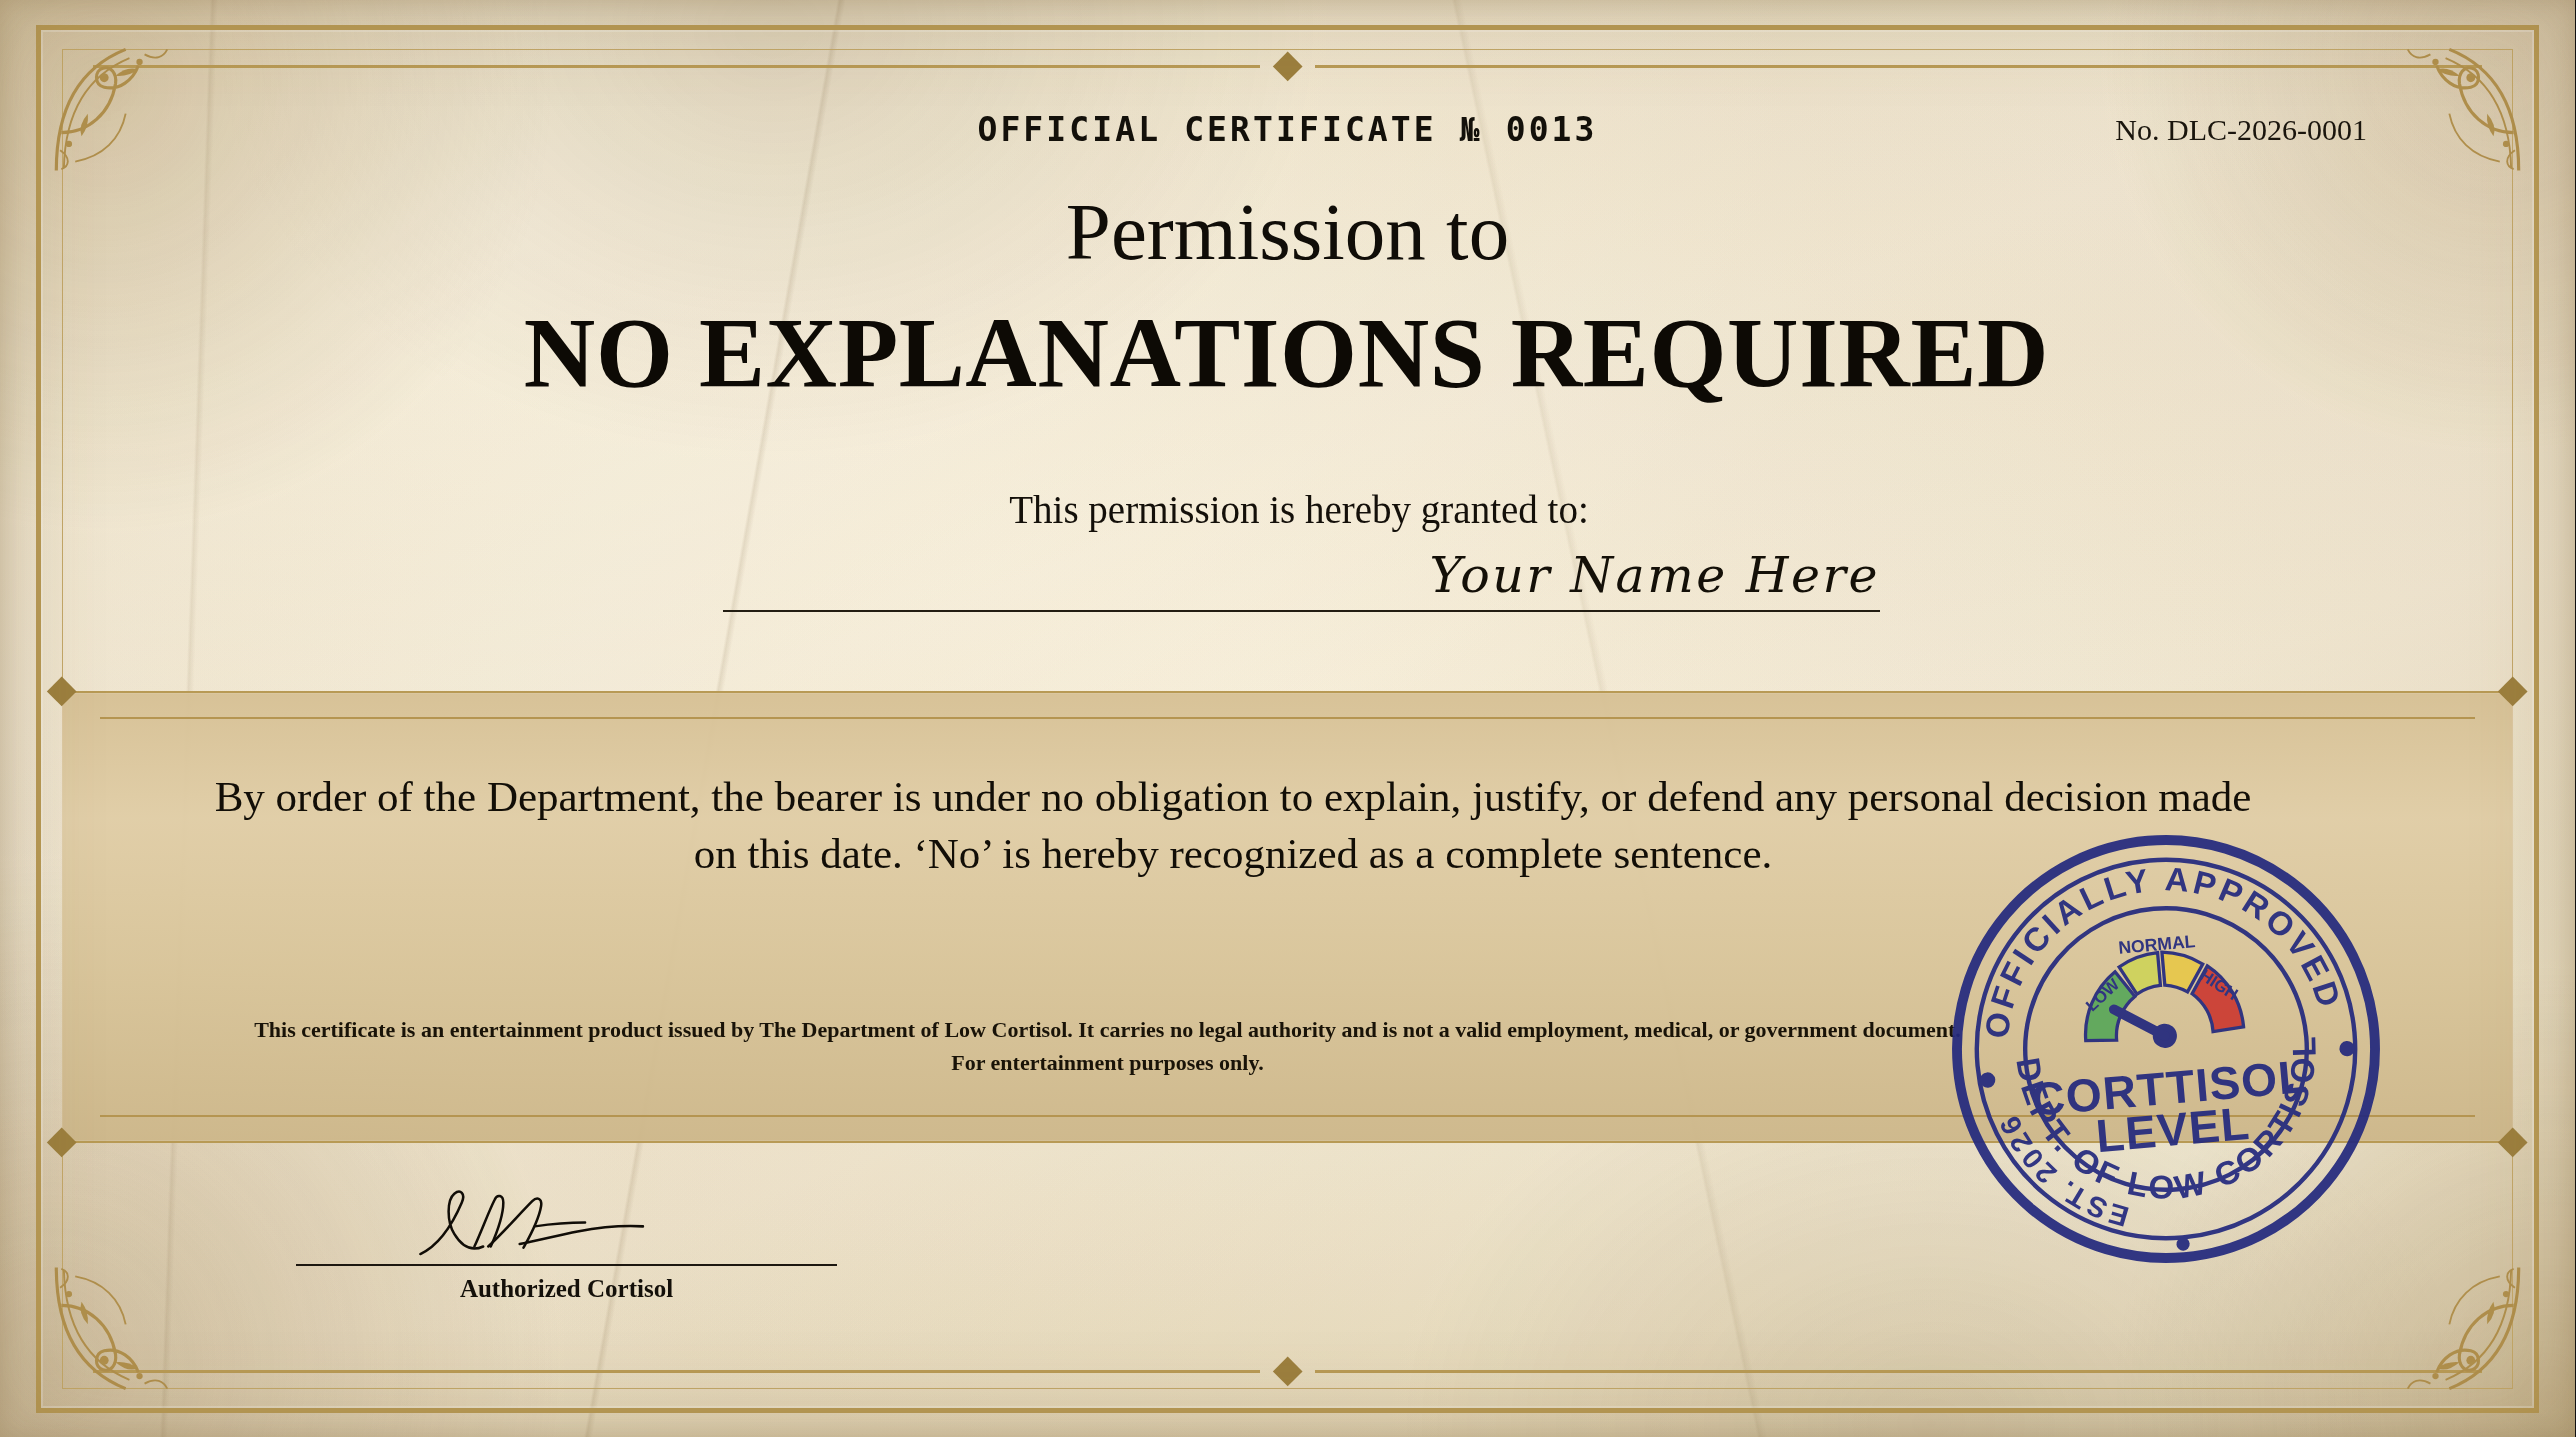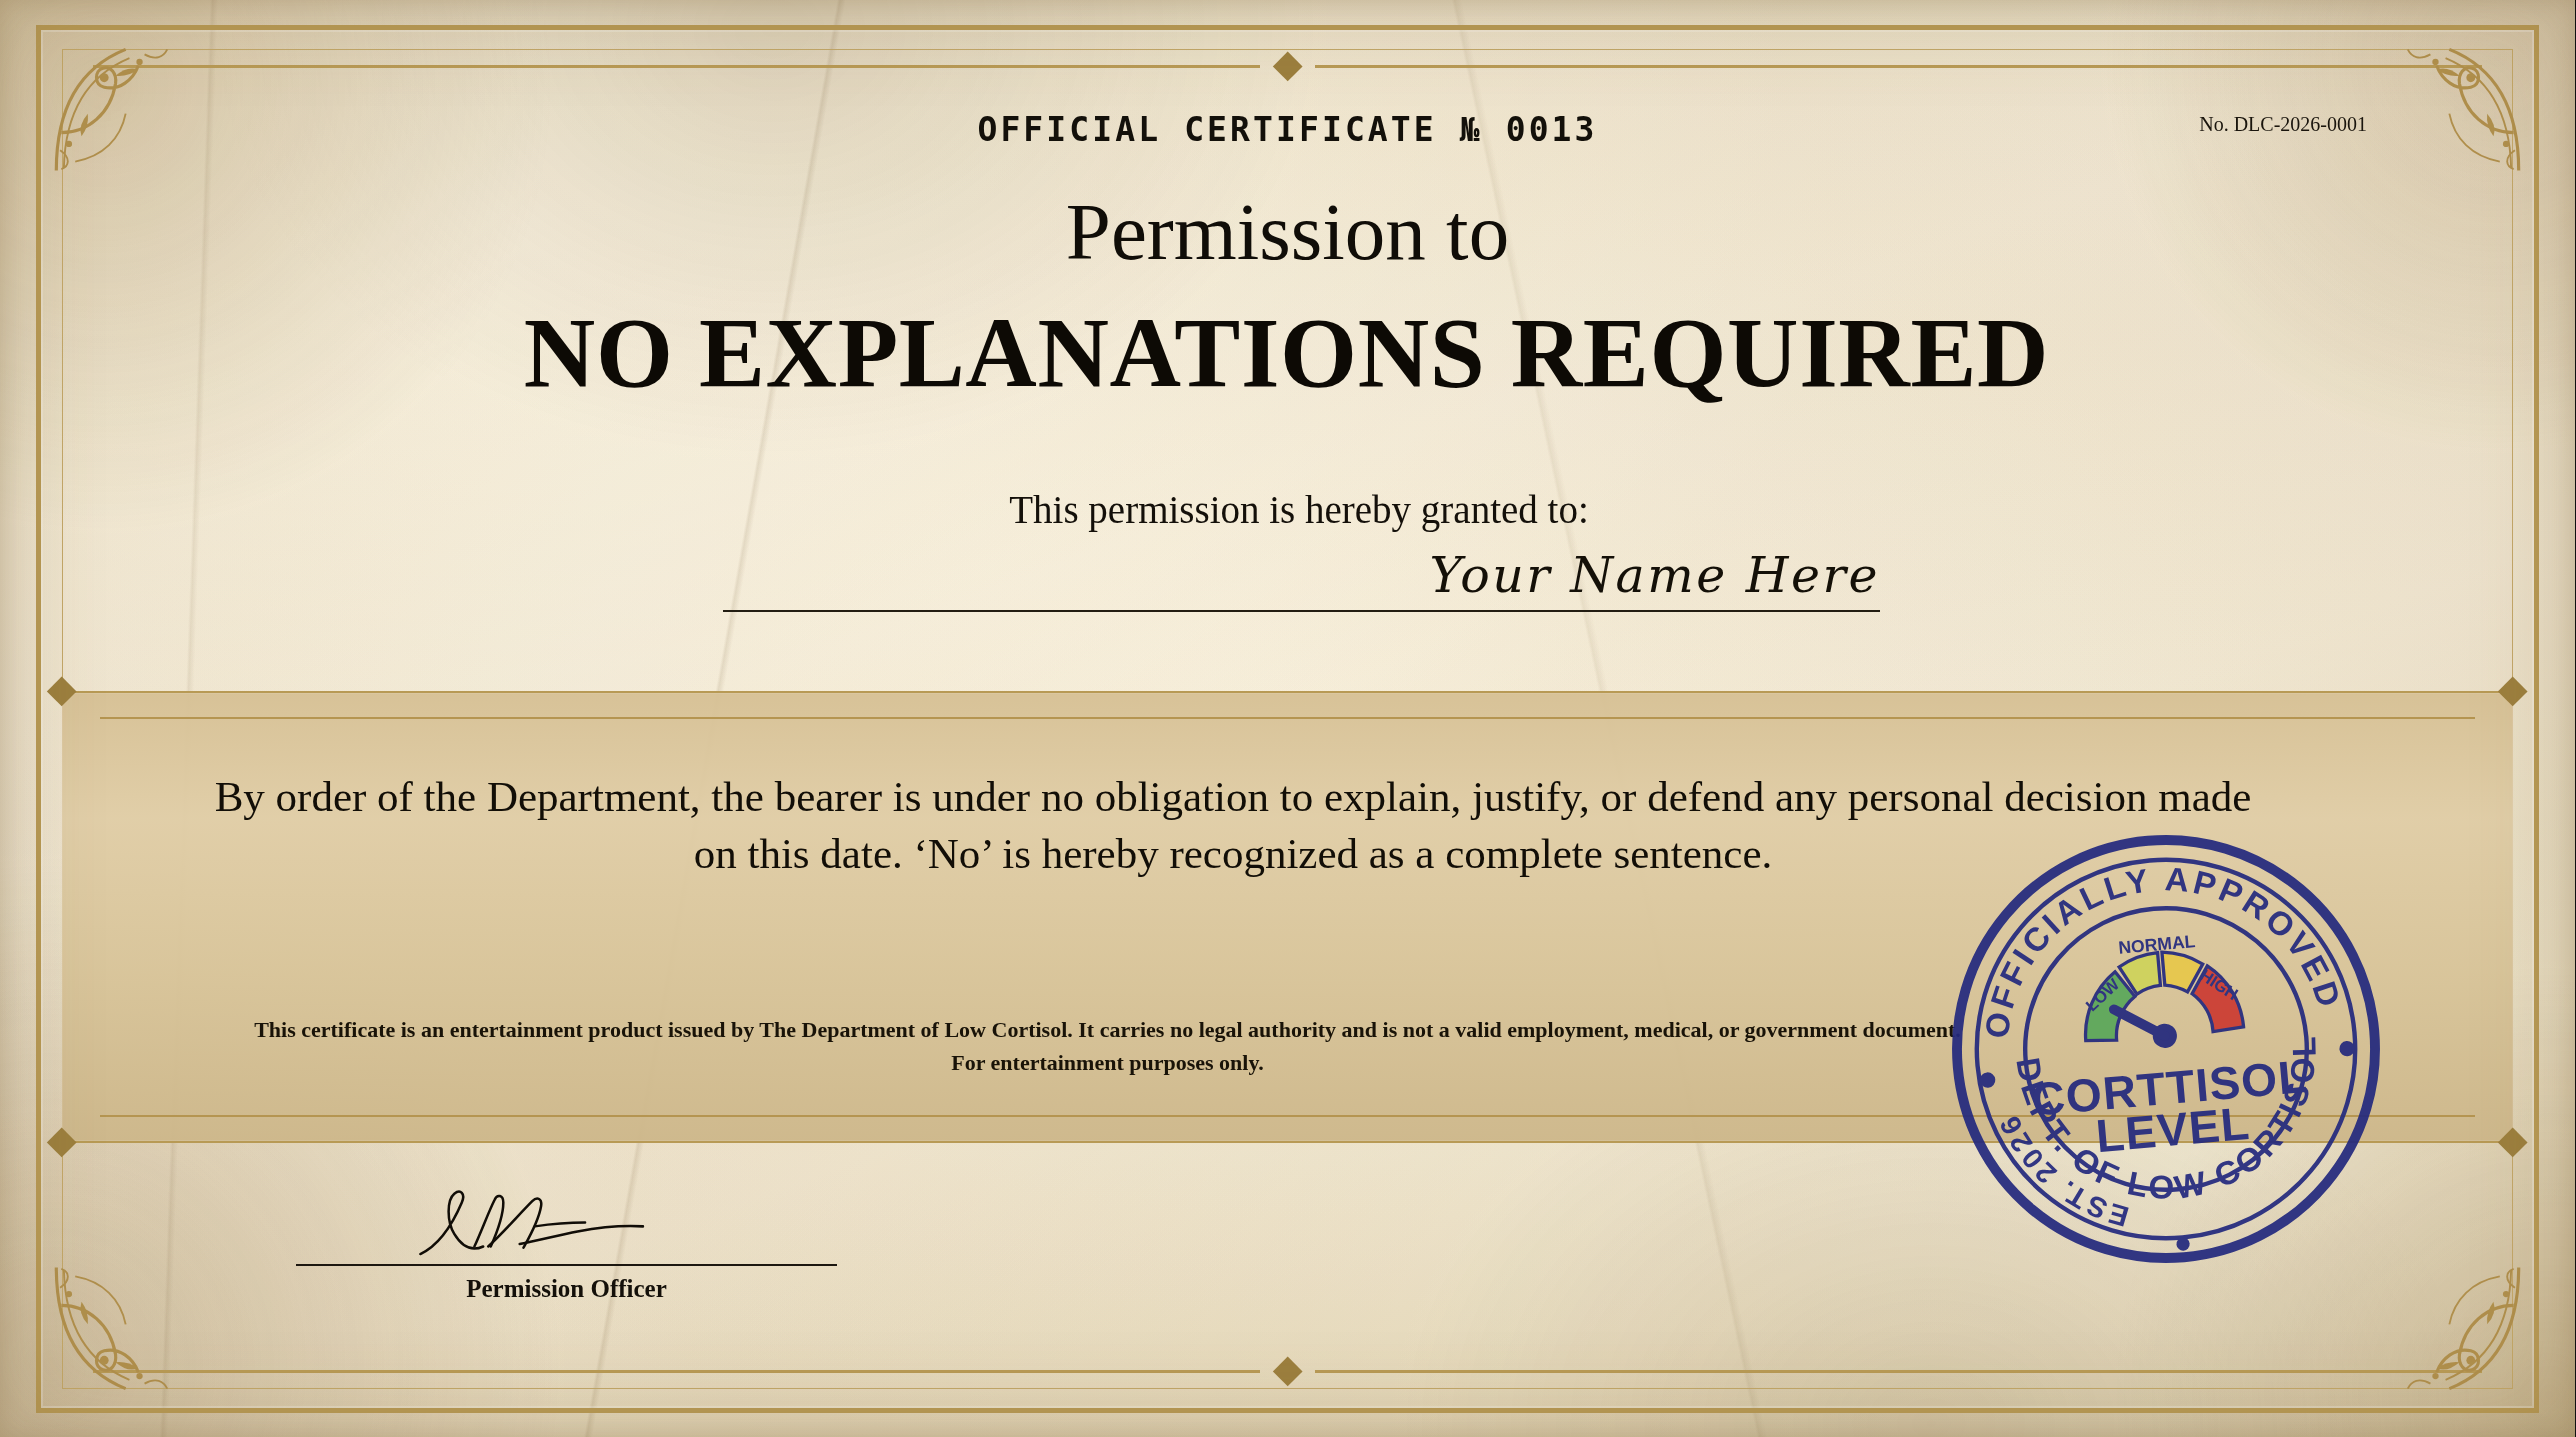--- a/index.html
+++ b/index.html
@@ -109,21 +109,21 @@
     letter-spacing: 3.1px;
     font-weight: 700;
     color: #13100a;
     white-space: nowrap;
   }
   .serial {
     position: absolute;
     right: 0;
     top: 2.5px;
     font-family: "Liberation Serif", serif;
-    font-size: 20px;
+    font-size: 30px;
     color: #1a150d;
     white-space: nowrap;
   }
 
   
   .title-small {
     position: absolute;
     top: 189px; left: 0; right: 0;
     text-align: center;
     font-size: 81px;
@@ -398,21 +398,21 @@
         <g fill="none" stroke="#110d07" stroke-width="4" stroke-linecap="round">
           <path d="M18 108 C52 92 72 54 84 26 C90 12 82 4 72 12 C60 22 60 56 72 76 C84 96 100 104 118 96"></path>
           <path d="M104 96 C116 70 126 42 136 22 C140 12 150 14 150 26 C150 48 138 78 130 96"></path>
           <path d="M126 96 C150 74 176 44 196 24 C204 16 212 20 210 32 C206 56 192 80 182 98"></path>
           <path d="M176 92 C206 86 238 78 268 72 C300 66 340 62 372 64"></path>
           <path d="M200 64 C228 60 254 58 280 58"></path>
         </g>
       </svg>
     </div>
     <div class="sig-rule"></div>
-    <div class="sig-label">Permission Officer</div>
+    <div class="sig-label">Authorized Cortisol</div>
   </div>
 
   <div class="stamp">
     <svg viewBox="0 0 400 400" xmlns="http://www.w3.org/2000/svg">
       <defs>
         <path id="arcTop" d="M 56 200 A 144 144 0 0 1 344 200"></path>
         <path id="arcBottom" d="M 64 200 A 136 136 0 0 0 336 200"></path>
         <path id="arcLeftTxt" d="M 200 348 A 148 148 0 0 1 52 200"></path>
       </defs>
       <g stroke="#23297e" fill="none">

